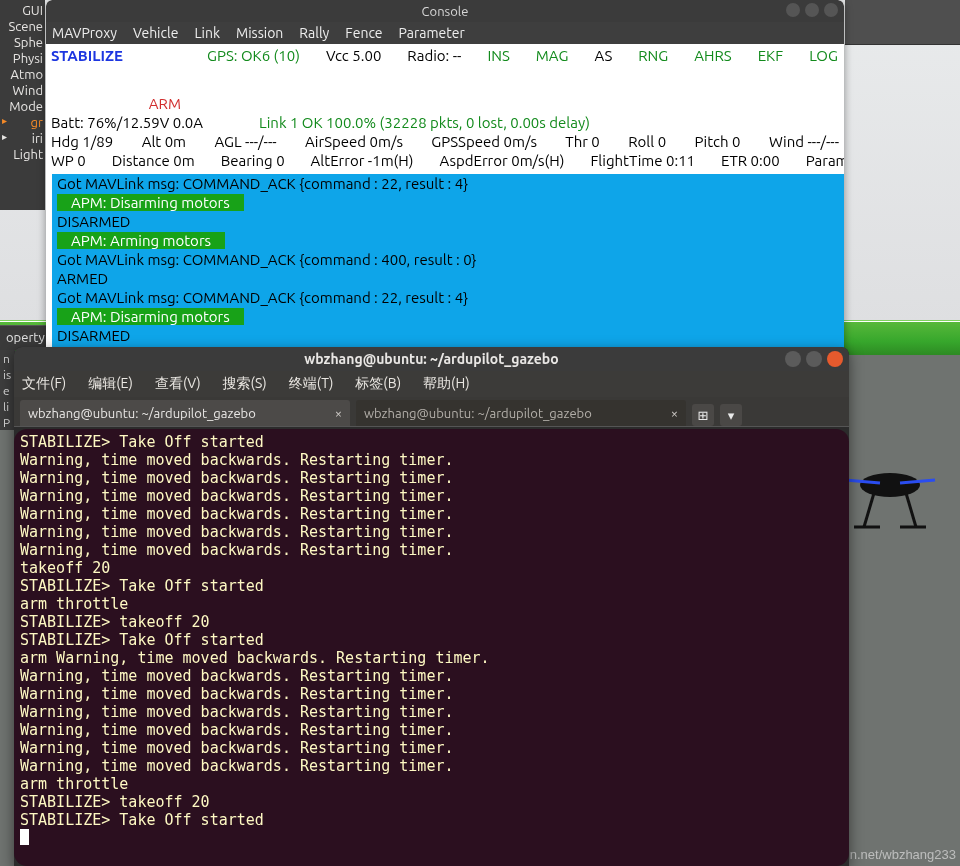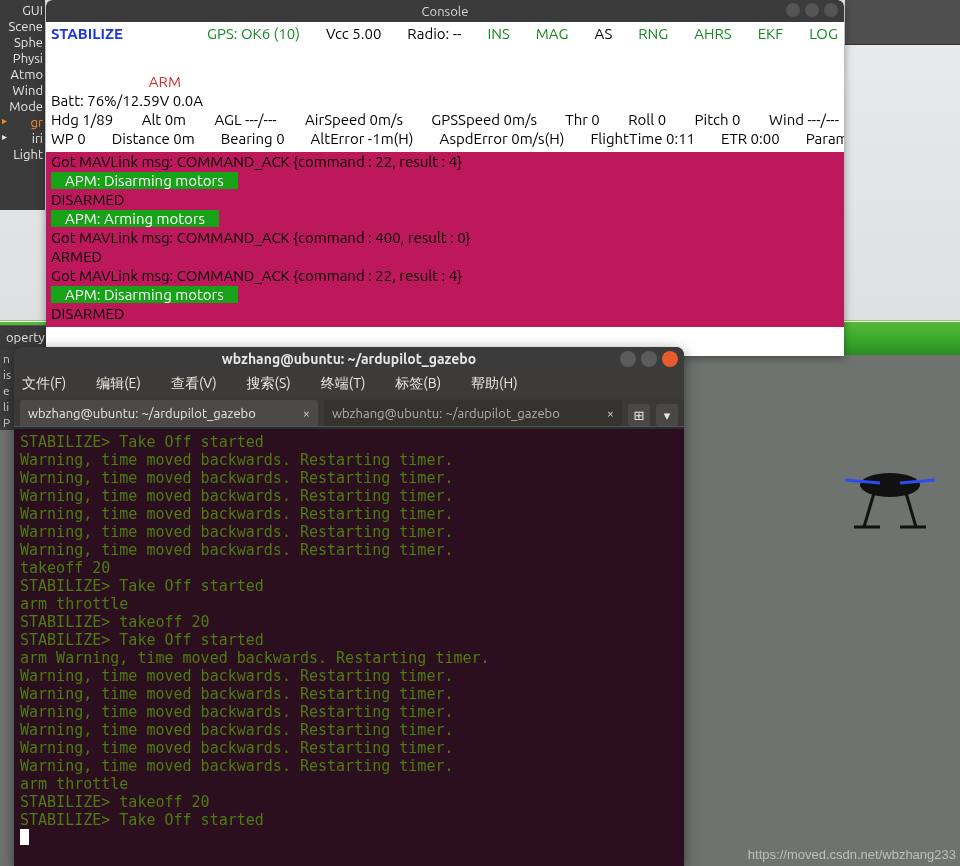--- a/index.html
+++ b/index.html
@@ -116,49 +116,49 @@
   }
   .status-row { display:flex; flex-wrap:nowrap; gap:13px; }
   .status-row span { white-space:nowrap; }
   .status-row span.sp { display:inline-block; }
   .s-blue  { color:#1d36e0; font-weight:bold; }
   .s-red   { color:#d12d2d;margin-top:48px; }
   .s-green { color:#128a1c; }
   .s-black { color:#000; }
 
   .console-log {
-    background:#be185d; color:#000;
+    background:#0ea5e9; color:#000;
     padding:0 5px 4px 5px;
-    font-size:15px; line-height:19px;
+    font-size:15px; line-height:19px;margin-left:6px;
   }
   .log-green { background:#18a218; color:#fff; display:inline; padding:0 14px;}
   .log-line { display:block; }
 
   
   .terminal {
-    position:absolute; left:14px; top:347px; width:670px; height:519px;
+    position:absolute; left:14px; top:347px; width:835px; height:519px;
     background:#2b2b2b;
     border-radius:8px 8px 0 0;
     box-shadow: 0 4px 14px rgba(0,0,0,.5);
     overflow:hidden;
     color:#e9e9e9;
   }
   .term-title {
     height:24px; background:#3b3b3b;
     text-align:center; color:#e9e7e5; font-size:14px; font-weight:bold;
     line-height:24px; position:relative;
     border-radius:8px 8px 0 0;
   }
   .term-title .win-btns { position:absolute; right:6px; top:4px; display:flex; gap:5px;}
   .t-min, .t-max { width:16px; height:16px; border-radius:8px; background:#5b5b5b; display:inline-block;}
   .t-close { width:16px; height:16px; border-radius:8px; background:#e65a2d; display:inline-block;}
 
   .term-menu {
     height:26px; background:#3c3b39; color:#eae7e2;
-    display:flex; align-items:center; gap:30px;
+    display:flex; align-items:center; gap:22px;
     padding:0 8px; font-size:14px;
   }
   .term-menu span { cursor:pointer; }
 
   .term-tabs {
     height:30px; background:#3a3937;
     display:flex; align-items:flex-end;
     padding:0 6px; gap:6px;
     border-bottom:1px solid #555;
   }
@@ -170,26 +170,27 @@
     border-radius:3px 3px 0 0;
     cursor:pointer;
   }
   .term-tab.inactive { background:#35332f; color:#b3afa9; }
   .term-tab .x { font-size:13px; color:#c9c6c2; }
   .term-tool   { width:22px; height:22px; background:#4a4846; border-radius:3px; text-align:center; line-height:22px; font-size:13px; cursor:pointer; }
 
   .term-body {
     position:absolute; left:0; right:0; top:82px; bottom:0;
     background:#2b0f1f;
-    color:#4d7c0f;
+    color:#fef9c3;
     font-family: "DejaVu Sans Mono","Ubuntu Mono",monospace;
     font-size:15px; line-height:18px;
     padding:4px 6px;
     white-space:pre;
     overflow:hidden;
+    border-radius:13px;
   }
   .term-cursor {
     display:inline-block; width:9px; height:16px; background:#fff;
   }
 </style>
 </head>
 <body>
 
 <div class="bg-sky"></div>
 <div class="bg-grass"></div>
@@ -238,20 +239,29 @@
 
 <div class="console">
   <div class="console-title">
     <span>Console</span>
     <div class="win-btns">
       <span class="win-btn"></span>
       <span class="win-btn"></span>
       <span class="win-btn"></span>
     </div>
   </div>
+  <div class="console-menu">
+    <span>MAVProxy</span>
+    <span>Vehicle</span>
+    <span>Link</span>
+    <span>Mission</span>
+    <span>Rally</span>
+    <span>Fence</span>
+    <span>Parameter</span>
+  </div>
 
   <div class="console-status">
     <div class="status-row">
       <span class="s-blue">STABILIZE</span>
         <span class="sp" style="width:34px"></span>
       <span class="s-red">ARM</span>
         <span class="sp" style="width:22px"></span>
       <span class="s-green">GPS: OK6 (10)</span>
         <span class="sp" style="width:38px"></span>
       <span class="s-black">Vcc 5.00</span>
@@ -270,20 +280,21 @@
         <span class="sp" style="width:22px"></span>
       <span class="s-green">EKF</span>
         <span class="sp" style="width:22px"></span>
       <span class="s-green">LOG</span>
         <span class="sp" style="width:22px"></span>
       <span class="s-black">FE</span>
     </div>
     <div class="status-row">
       <span class="s-black">Batt: 76%/12.59V 0.0A</span>
         <span class="sp" style="width:30px"></span>
+      <span class="s-green">Link 1 OK 100.0% (32228 pkts, 0 lost, 0.00s delay)</span>
     </div>
     <div class="status-row" id="status-row3">
         <span class="s-black">Hdg 1/89</span>
         <span class="sp" style="width: 24px;"></span>
         <span class="s-black">Alt 0m</span>
         <span class="sp" style="width: 24px;"></span>
         <span class="s-black">AGL ---/---</span>
         <span class="sp" style="width: 24px;"></span>
         <span class="s-black">AirSpeed 0m/s</span>
         <span class="sp" style="width: 24px;"></span>

